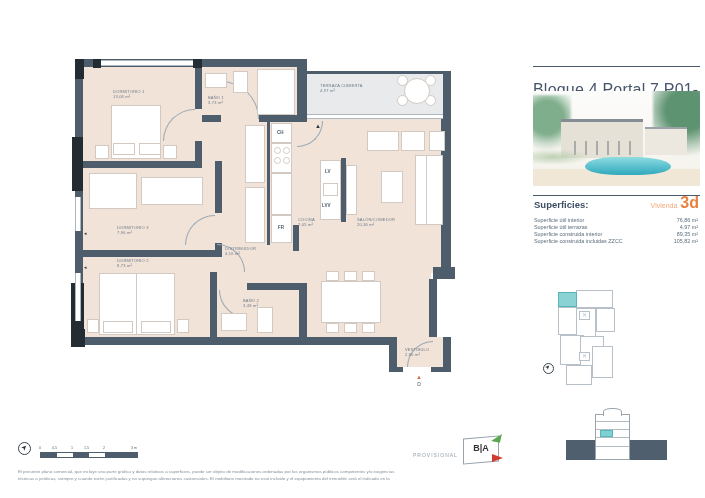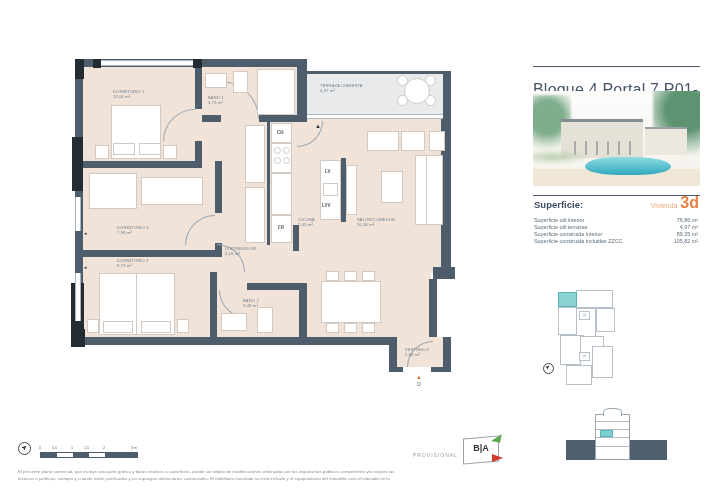--- a/index.html
+++ b/index.html
@@ -238,21 +238,21 @@
     <div class="abs" style="left:28px;top:28px;width:82px;height:36px;background:#e6e1d7;border-top:3px solid #848d94">
       <div class="abs" style="left:4px;right:4px;bottom:3px;height:14px;background:repeating-linear-gradient(90deg,transparent 0 9px,#5f6a72 9px 11px);opacity:.45"></div>
     </div>
     <div class="abs" style="left:112px;top:36px;width:42px;height:26px;background:#ece8df;border-top:2px solid #9aa1a7"></div>
     <div class="abs" style="left:0px;top:78px;width:167px;height:17px;background:#f1e7d6"></div>
     <div class="abs" style="left:52px;top:66px;width:86px;height:18px;background:linear-gradient(#8edce2,#2fa9bc);border-radius:45% 55% 50% 50% / 70% 70% 60% 60%"></div>
     <div class="abs" style="left:-6px;top:58px;width:64px;height:16px;background:radial-gradient(ellipse at 40% 50%,rgba(175,200,165,.8),transparent 70%)"></div>
   </div>
 
   <div class="hr" style="left:533px;top:195px;width:167px"></div>
-  <div id="suphead">Superficie:</div>
+  <div id="suphead">Superficies:</div>
   <div id="vivwrap">
     <span id="vivlabel">Vivienda</span><span id="vivtype">3d</span>
   </div>
   <div class="srow" style="top:217px">
     <span>Superficie útil interior</span>
     <span>76,86 m²</span>
   </div>
   <div class="srow" style="top:224px">
     <span>Superficie útil terrazas</span>
     <span>4,97 m²</span>

